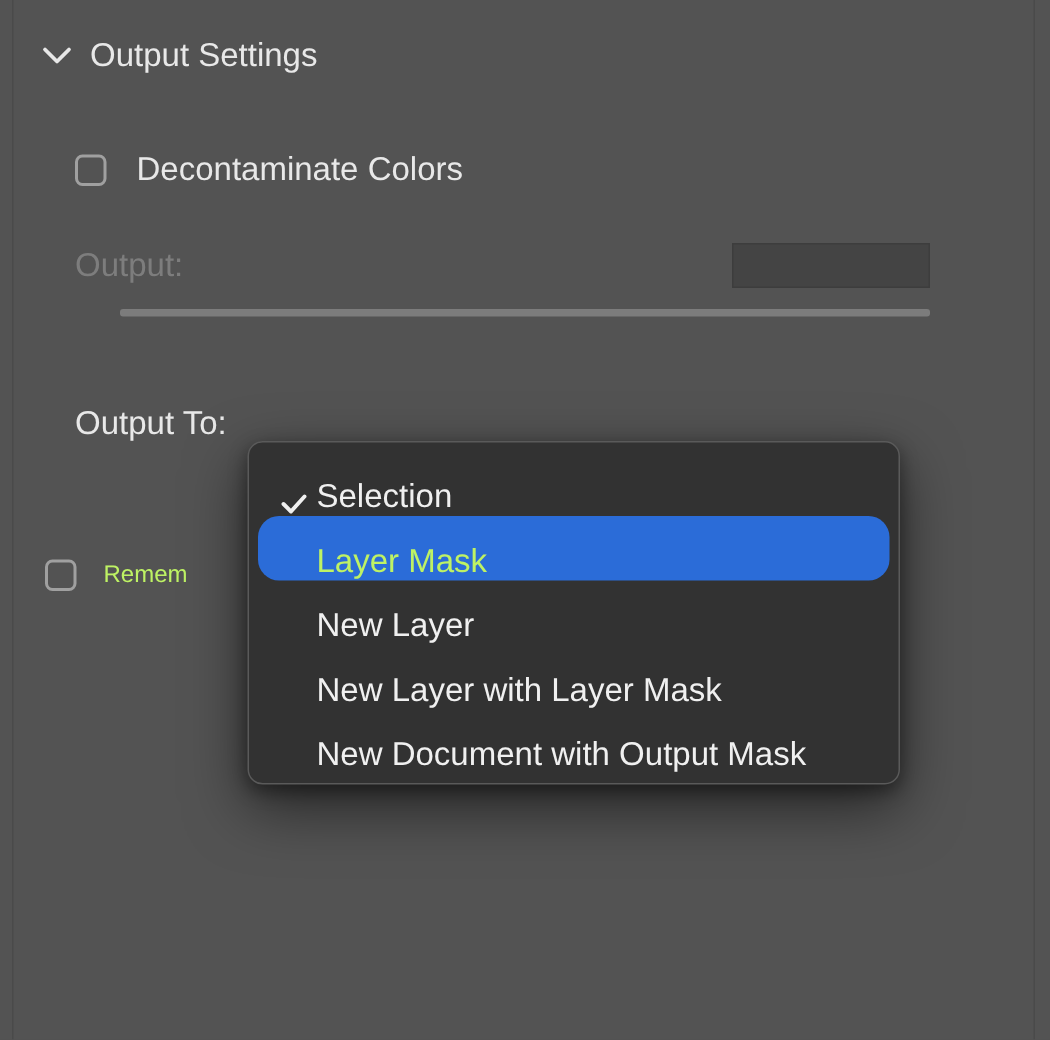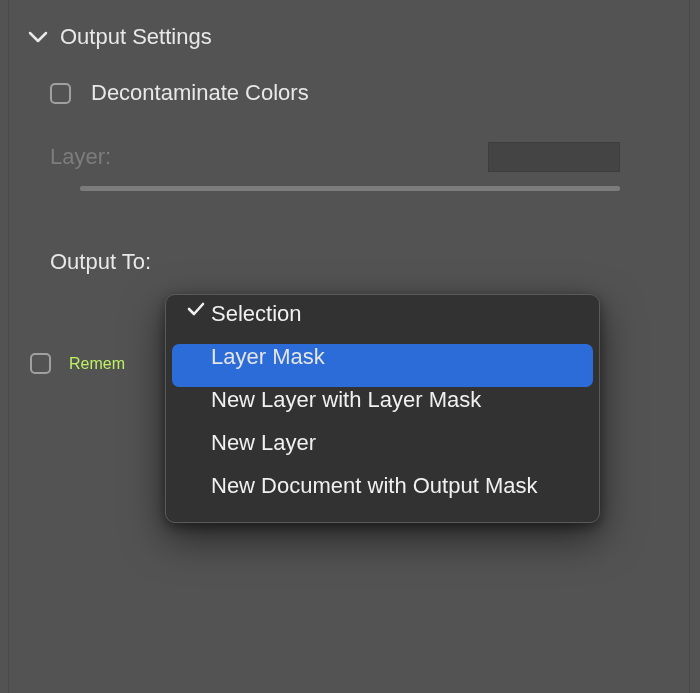--- a/index.html
+++ b/index.html
@@ -40,21 +40,21 @@
     font-weight: 400;
     color: #e8e8e8;
   }
   .row {
     display: flex;
     align-items: center;
     padding-left: 50px;
     padding-right: 80px;
   }
   .row.decontaminate {
-    margin-top: 30px;
+    margin-top: 50px;
   }
   .checkbox {
     width: 21px;
     height: 21px;
     border: 2px solid #a0a0a0;
     border-radius: 5px;
     background: transparent;
     flex: 0 0 auto;
   }
   .checkbox-label {
@@ -105,31 +105,32 @@
     top: 294px;
     width: 435px;
     background: #323232;
     border: 1px solid #5a5a5a;
     border-radius: 10px;
     box-shadow: 0 15px 40px rgba(0,0,0,0.55), 0 4px 12px rgba(0,0,0,0.4);
     padding: 6px 6px;
   }
   .dropdown-item {
     display: flex;
-    align-items: flex-start;
+    align-items: flex-end;
     height: 43px;
     border-radius: 7px;
     font-size: 22px;
     color: #f0f0f0;
     padding-left: 11px;
     cursor: pointer;
   }
   .dropdown-item.highlight {
     background: #2b6cd8;
-    color: #e5e5e5;
+    color: #bef264;
+    border-radius: 14px;
   }
   .check-slot {
     width: 26px;
     display: flex;
     justify-content: center;
     align-items: center;
   }
   .dropdown-item-label {
     margin-left: 2px;
   }
@@ -150,21 +151,21 @@
   </span>
   <span class="section-title">Output Settings</span>
 </div>
 
 <div class="row decontaminate">
   <div class="checkbox"></div>
   <span class="checkbox-label">Decontaminate Colors</span>
 </div>
 
 <div class="row amount">
-  <span class="amount-label">Layer:</span>
+  <span class="amount-label">Output:</span>
   <div class="amount-input"></div>
 </div>
 
 <div class="slider-track"></div>
 
 <div class="row output-to">
   <span class="output-label">Output To:</span>
 </div>
 
 <div class="row remember">
@@ -180,23 +181,23 @@
       </svg>
     </span>
     <span class="dropdown-item-label">Selection</span>
   </div>
   <div class="dropdown-item highlight">
     <span class="check-slot"></span>
     <span class="dropdown-item-label">Layer Mask</span>
   </div>
   <div class="dropdown-item">
     <span class="check-slot"></span>
+    <span class="dropdown-item-label">New Layer</span>
+  </div>
+  <div class="dropdown-item">
+    <span class="check-slot"></span>
     <span class="dropdown-item-label">New Layer with Layer Mask</span>
   </div>
   <div class="dropdown-item">
     <span class="check-slot"></span>
-    <span class="dropdown-item-label">New Layer</span>
-  </div>
-  <div class="dropdown-item">
-    <span class="check-slot"></span>
     <span class="dropdown-item-label">New Document with Output Mask</span>
   </div>
 </div>
 
 </body></html>

